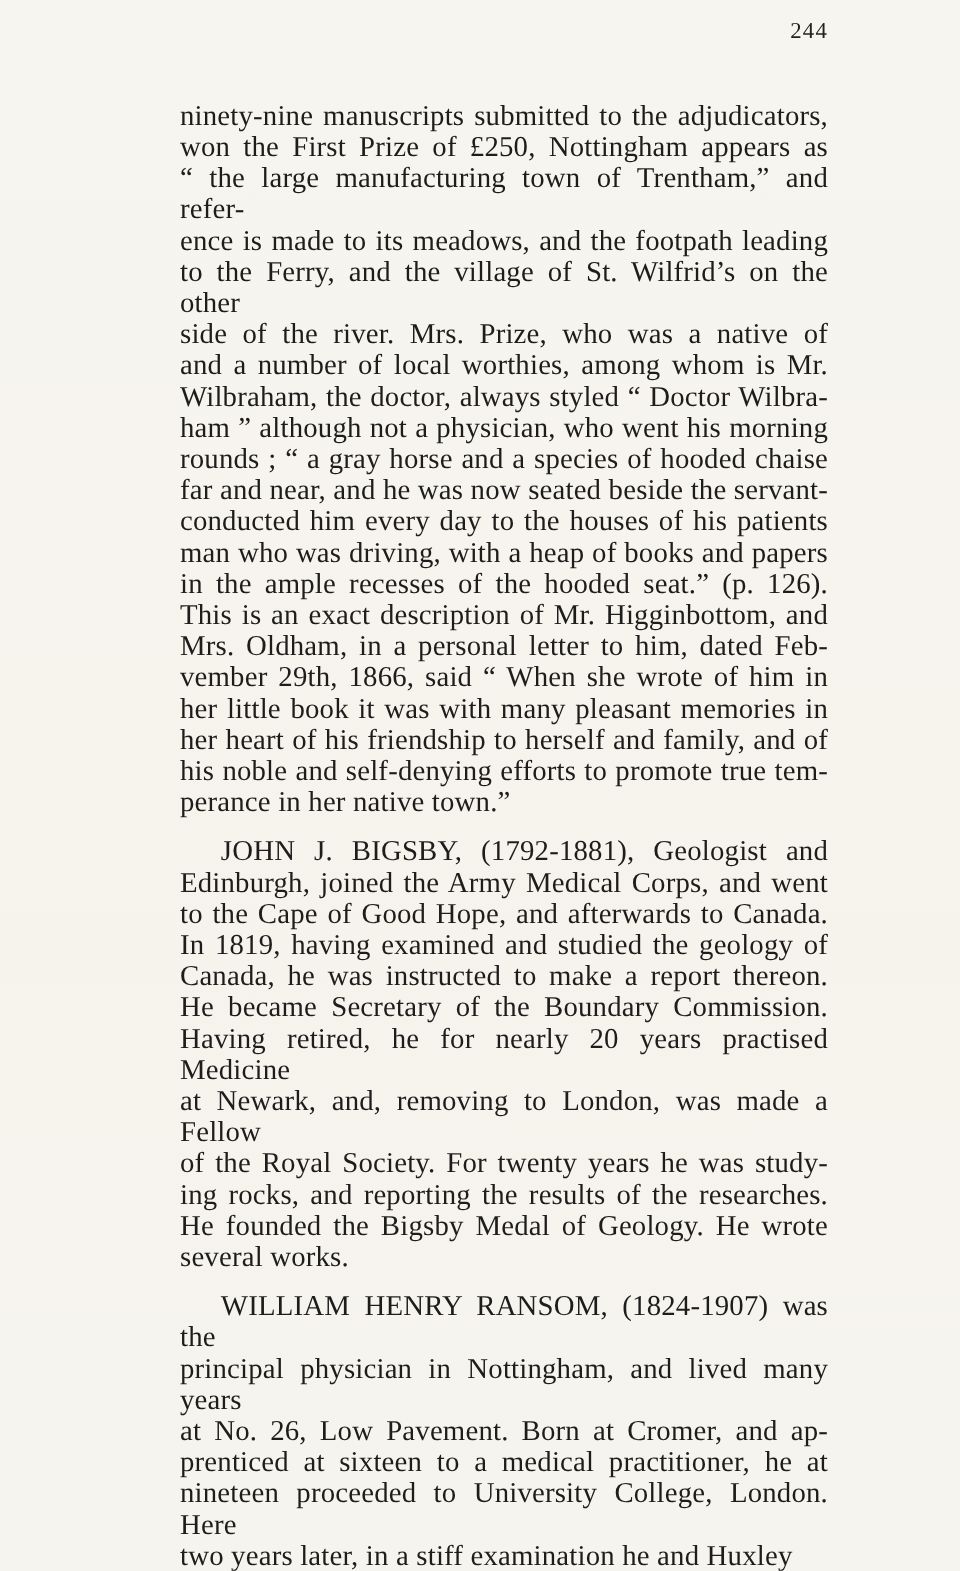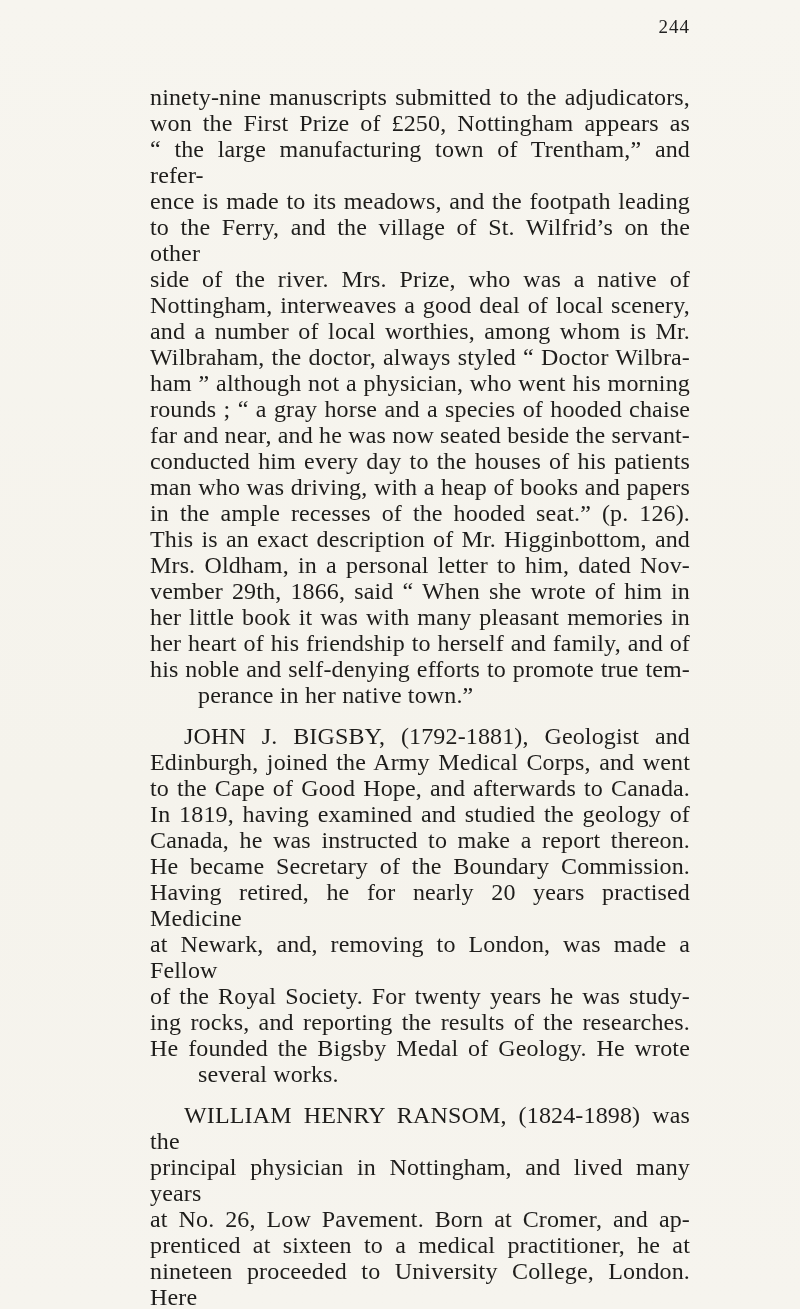--- a/index.html
+++ b/index.html
@@ -49,47 +49,45 @@
     text-align: justify;
     text-align-last: justify;
     white-space: normal;
     color: #1e1d1b;
   }
   .line.indent {
     text-indent: 34px;
   }
   .line.last {
     text-align-last: left;
-    margin-left: 48px;
   }
 </style>
 </head>
 <body>
 
 <div class="page">
   <div class="page-number">244</div>
   <div class="text-block">
       <div class="paragraph">
         <div class="line">ninety-nine manuscripts submitted to the adjudicators,</div>
         <div class="line">won the First Prize of £250, Nottingham appears as</div>
         <div class="line">“ the large manufacturing town of Trentham,” and refer-</div>
         <div class="line">ence is made to its meadows, and the footpath leading</div>
         <div class="line">to the Ferry, and the village of St. Wilfrid’s on the other</div>
         <div class="line">side of the river. Mrs. Prize, who was a native of</div>
-        <div class="line">Nottingham, interweaves a good deal of local scenery,</div>
         <div class="line">and a number of local worthies, among whom is Mr.</div>
         <div class="line">Wilbraham, the doctor, always styled “ Doctor Wilbra-</div>
         <div class="line">ham ” although not a physician, who went his morning</div>
         <div class="line">rounds ; “ a gray horse and a species of hooded chaise</div>
         <div class="line">far and near, and he was now seated beside the servant-</div>
         <div class="line">conducted him every day to the houses of his patients</div>
         <div class="line">man who was driving, with a heap of books and papers</div>
         <div class="line">in the ample recesses of the hooded seat.” (p. 126).</div>
         <div class="line">This is an exact description of Mr. Higginbottom, and</div>
-        <div class="line">Mrs. Oldham, in a personal letter to him, dated Nov-</div>
+        <div class="line">Mrs. Oldham, in a personal letter to him, dated Feb-</div>
         <div class="line">vember 29th, 1866, said “ When she wrote of him in</div>
         <div class="line">her little book it was with many pleasant memories in</div>
         <div class="line">her heart of his friendship to herself and family, and of</div>
         <div class="line">his noble and self-denying efforts to promote true tem-</div>
         <div class="line last">perance in her native town.”</div>
       </div>
       <div class="paragraph">
         <div class="line indent">JOHN J. BIGSBY, (1792-1881), Geologist and</div>
         <div class="line">Edinburgh, joined the Army Medical Corps, and went</div>
         <div class="line">to the Cape of Good Hope, and afterwards to Canada.</div>
@@ -97,21 +95,21 @@
         <div class="line">Canada, he was instructed to make a report thereon.</div>
         <div class="line">He became Secretary of the Boundary Commission.</div>
         <div class="line">Having retired, he for nearly 20 years practised Medicine</div>
         <div class="line">at Newark, and, removing to London, was made a Fellow</div>
         <div class="line">of the Royal Society. For twenty years he was study-</div>
         <div class="line">ing rocks, and reporting the results of the researches.</div>
         <div class="line">He founded the Bigsby Medal of Geology. He wrote</div>
         <div class="line last">several works.</div>
       </div>
       <div class="paragraph">
-        <div class="line indent">WILLIAM HENRY RANSOM, (1824-1898) was the</div>
+        <div class="line indent">WILLIAM HENRY RANSOM, (1824-1907) was the</div>
         <div class="line">principal physician in Nottingham, and lived many years</div>
         <div class="line">at No. 26, Low Pavement. Born at Cromer, and ap-</div>
         <div class="line">prenticed at sixteen to a medical practitioner, he at</div>
         <div class="line">nineteen proceeded to University College, London. Here</div>
         <div class="line last">two years later, in a stiff examination he and Huxley</div>
       </div>
     </div>
 </div>
 
 </body></html>

